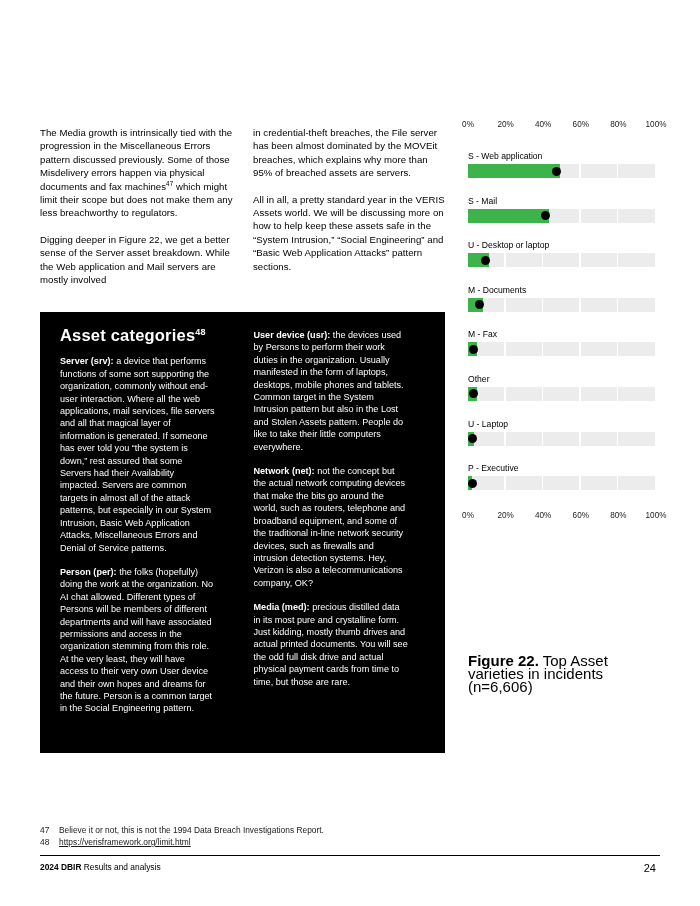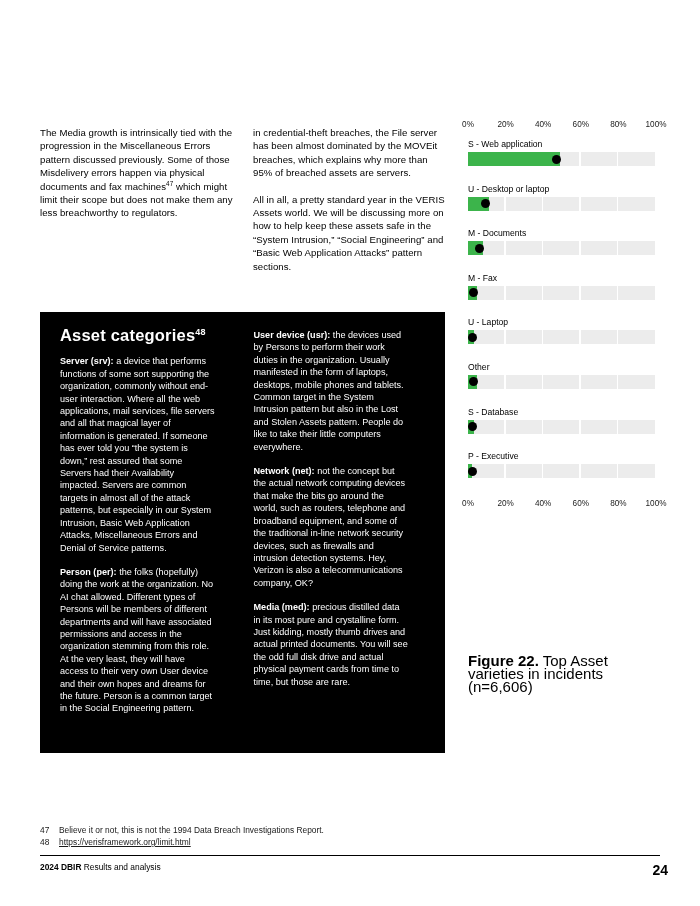--- a/index.html
+++ b/index.html
@@ -9,21 +9,21 @@
   
   .textcol{position:absolute;top:126px;width:196px;font-size:9.6px;line-height:13.4px;letter-spacing:.05px;}
   #col1{left:40px;} #col2{left:253px;}
   .textcol p{margin:0 0 13px 0;}
   sup{font-size:6.3px;vertical-align:super;line-height:0;}
 
   
   .chart{position:absolute;left:468px;top:120px;width:188px;}
   .axis{position:relative;height:11px;font-size:8.2px;color:#222;}
   .axis .tick{position:absolute;transform:translateX(-50%);white-space:nowrap;}
-  .rows{position:relative;margin-top:8px;}
+  .rows{position:relative;margin-top:20px;}
   .row{height:44.6px;}
   .bar-label{font-size:8.6px;line-height:10px;margin-bottom:3px;white-space:nowrap;}
   .track{position:relative;height:14px;
     background:repeating-linear-gradient(to right,#ececec 0,#ececec calc(20% - 1.5px),#ffffff calc(20% - 1.5px),#ffffff 20%);}
   .bar-fill{position:absolute;left:0;top:0;height:100%;}
   .bar-dot{position:absolute;top:2.5px;width:9px;height:9px;border-radius:50%;}
   .axis-bottom{margin-top:3px;}
 
   .fig-caption{position:absolute;left:468px;top:654px;width:192px;font-size:15px;line-height:13px;}
 
@@ -39,29 +39,30 @@
   
   .footnotes{position:absolute;left:40px;top:824px;font-size:8.4px;line-height:12px;color:#1a1a1a;}
   .fn{display:flex;}
   .fn-num{width:19px;flex:0 0 19px;}
   .fn-link{text-decoration:underline;color:#1a1a1a;cursor:pointer;}
 
   
   .footer-rule{position:absolute;left:40px;width:620px;top:855px;border-top:1.2px solid #000;}
   .footer-left{position:absolute;left:40px;top:862px;font-size:8.4px;text-align:right;}
   .footer-left strong{font-weight:bold;}
-  .footer-page{position:absolute;right:32px;top:862px;font-size:14px;font-weight:bold;}
+  .footer-page{position:absolute;right:44px;top:862px;font-size:11px;font-weight:normal;}
 </style>
 </head>
 <body>
 
 <div class="page">
 
   <div class="textcol" id="col1">
     <p><span>The Media growth is intrinsically tied with the progression in the Miscellaneous Errors pattern discussed previously. Some of those Misdelivery errors happen via physical documents and fax machines</span><sup>47</sup><span> which might limit their scope but does not make them any less breachworthy to regulators.</span></p>
+    <p>Digging deeper in Figure 22, we get a better sense of the Server asset breakdown. While the Web application and Mail servers are mostly involved</p>
   </div>
 
   <div class="textcol" id="col2">
     <p>in credential-theft breaches, the File server has been almost dominated by the MOVEit breaches, which explains why more than 95% of breached assets are servers.</p>
     <p>All in all, a pretty standard year in the VERIS Assets world. We will be discussing more on how to help keep these assets safe in the “System Intrusion,” “Social Engineering” and “Basic Web Application Attacks” pattern sections.</p>
   </div>
 
   <div class="chart">
     <div class="axis">
         <span class="tick" style="left: 0%;">0%</span>
@@ -73,20 +74,27 @@
       </div>
     <div class="rows">
   <div class="row">
     <div class="bar-label">S - Web application</div>
     <div class="track">
       <div class="bar-fill" style="width: 49%; background: rgb(60, 180, 75);"></div>
       <div class="bar-dot" style="left: max(0px, 49% - 8px); background: rgb(0, 0, 0);"></div>
     </div>
   </div>
 
+  <div class="row">
+    <div class="bar-label">S - Mail</div>
+    <div class="track">
+      <div class="bar-fill" style="width: 43%; background: rgb(60, 180, 75);"></div>
+      <div class="bar-dot" style="left: max(0px, 43% - 8px); background: rgb(0, 0, 0);"></div>
+    </div>
+  </div>
 
 
 
   <div class="row">
     <div class="bar-label">U - Desktop or laptop</div>
     <div class="track">
       <div class="bar-fill" style="width: 11%; background: rgb(60, 180, 75);"></div>
       <div class="bar-dot" style="left: max(0px, 11% - 8px); background: rgb(0, 0, 0);"></div>
     </div>
   </div>
@@ -101,42 +109,35 @@
 
   <div class="row">
     <div class="bar-label">M - Fax</div>
     <div class="track">
       <div class="bar-fill" style="width: 5%; background: rgb(60, 180, 75);"></div>
       <div class="bar-dot" style="left: max(0px, 5% - 8px); background: rgb(0, 0, 0);"></div>
     </div>
   </div>
 
   <div class="row">
-    <div class="bar-label">U - Laptop</div>
-    <div class="track">
-      <div class="bar-fill" style="width: 3%; background: rgb(60, 180, 75);"></div>
-      <div class="bar-dot" style="left: max(0px, 3% - 8px); background: rgb(0, 0, 0);"></div>
-    </div>
-  </div>
-
-  <div class="row">
     <div class="bar-label">Other</div>
     <div class="track">
       <div class="bar-fill" style="width: 5%; background: rgb(60, 180, 75);"></div>
       <div class="bar-dot" style="left: max(0px, 5% - 8px); background: rgb(0, 0, 0);"></div>
     </div>
   </div>
 
   <div class="row">
-    <div class="bar-label">S - Database</div>
+    <div class="bar-label">U - Laptop</div>
     <div class="track">
       <div class="bar-fill" style="width: 3%; background: rgb(60, 180, 75);"></div>
       <div class="bar-dot" style="left: max(0px, 3% - 8px); background: rgb(0, 0, 0);"></div>
     </div>
   </div>
+
 
   <div class="row">
     <div class="bar-label">P - Executive</div>
     <div class="track">
       <div class="bar-fill" style="width: 2%; background: rgb(60, 180, 75);"></div>
       <div class="bar-dot" style="left: max(0px, 2% - 8px); background: rgb(0, 0, 0);"></div>
     </div>
   </div>
 </div>
     <div class="axis axis-bottom">

